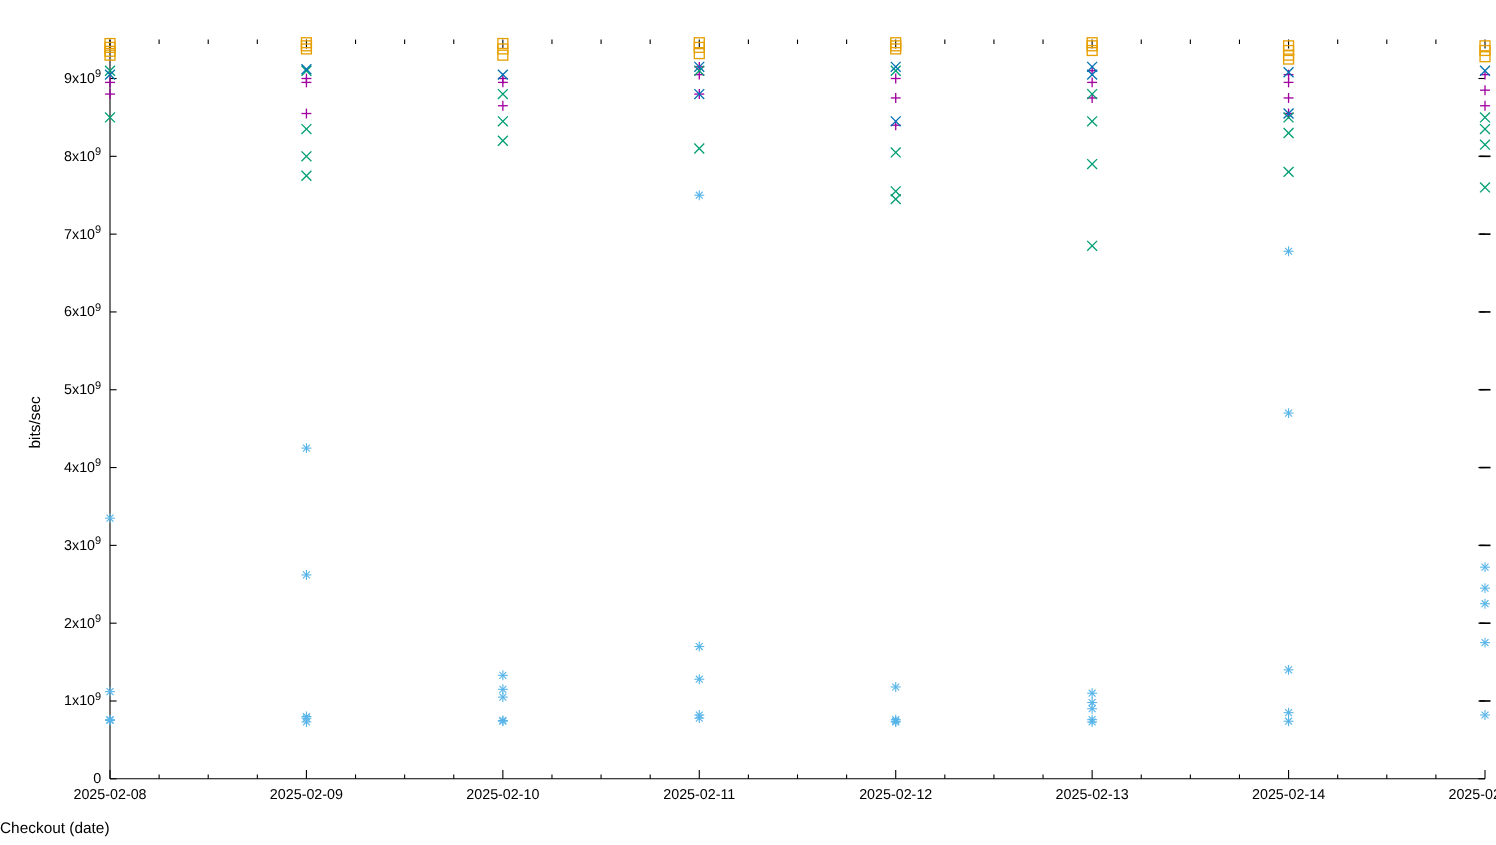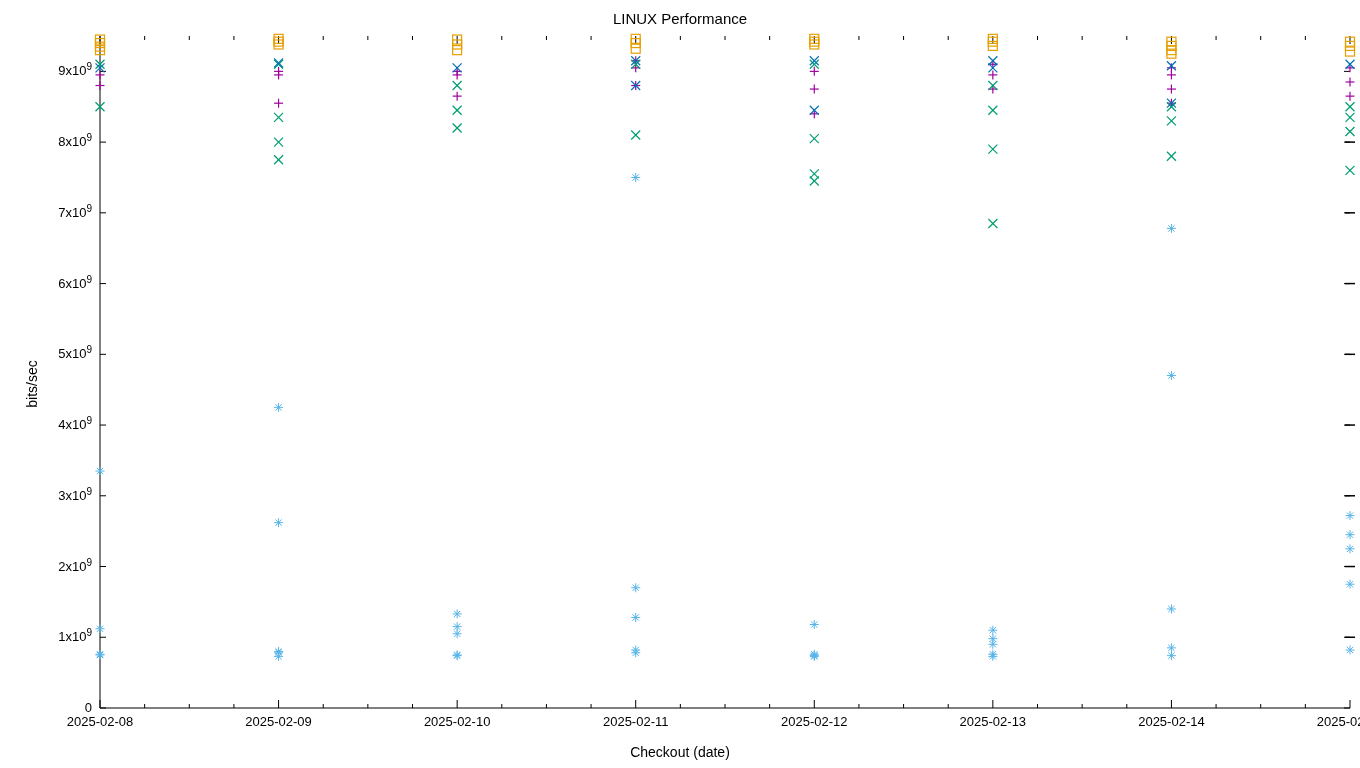--- a/index.html
+++ b/index.html
@@ -1,31 +1,30 @@
 <!DOCTYPE html>
 <html><head>
 <meta charset="utf-8">
 <style>
 html,body{margin:0;padding:0;width:1360px;height:768px;background:#fff;font-family:Arial,Helvetica,sans-serif;font-size:13px;color:#000}
 #chart{position:absolute;left:0;top:0;width:1360px;height:768px}
 .title{position:absolute;width:100%;text-align:center;top:10px;font-size:15px}
 .ylabel{position:absolute;left:8px;top:50%;transform:translateY(-50%) rotate(-90deg);transform-origin:center;font-size:14px}
-.xlabel{position:absolute;width:100%;text-align:center;bottom:8px;font-size:14px}
+.xlabel{position:absolute;width:100%;text-align:left;bottom:8px;font-size:14px}
 .plot{position:absolute;left:100px;top:36px;width:1250px;height:672px;border:none}
 .axis-line{stroke:#000;stroke-width:1;fill:none}
 .tick{stroke:#000;stroke-width:1}
 .tick-label{font-size:13px;fill:#000}
 .ytick-label{text-anchor:end}
 .xtick-label{text-anchor:middle}
 </style>
 </head>
 <body>
 
 <div id="chart">
-  <div class="title">LINUX Performance</div>
   <div class="ylabel">bits/sec</div>
   <div class="xlabel">Checkout (date)</div>
   <svg class="plot" id="plot" viewBox="0 0 1250 672" style="overflow: visible;">
       <line x1="0" y1="672" x2="6" y2="672" class="tick"></line>
       <line x1="1244" y1="672" x2="1250" y2="672" class="tick"></line>
       <text x="-8" y="676" class="tick-label ytick-label">0</text>
       <line x1="0" y1="601.2631578947369" x2="6" y2="601.2631578947369" class="tick"></line>
       <line x1="1244" y1="601.2631578947369" x2="1250" y2="601.2631578947369" class="tick"></line>
       <text x="-8" y="605.2631578947369" class="tick-label ytick-label"><tspan>1x10</tspan><tspan baseline-shift="super" font-size="10px">9</tspan></text>
       <line x1="0" y1="530.5263157894738" x2="6" y2="530.5263157894738" class="tick"></line>

